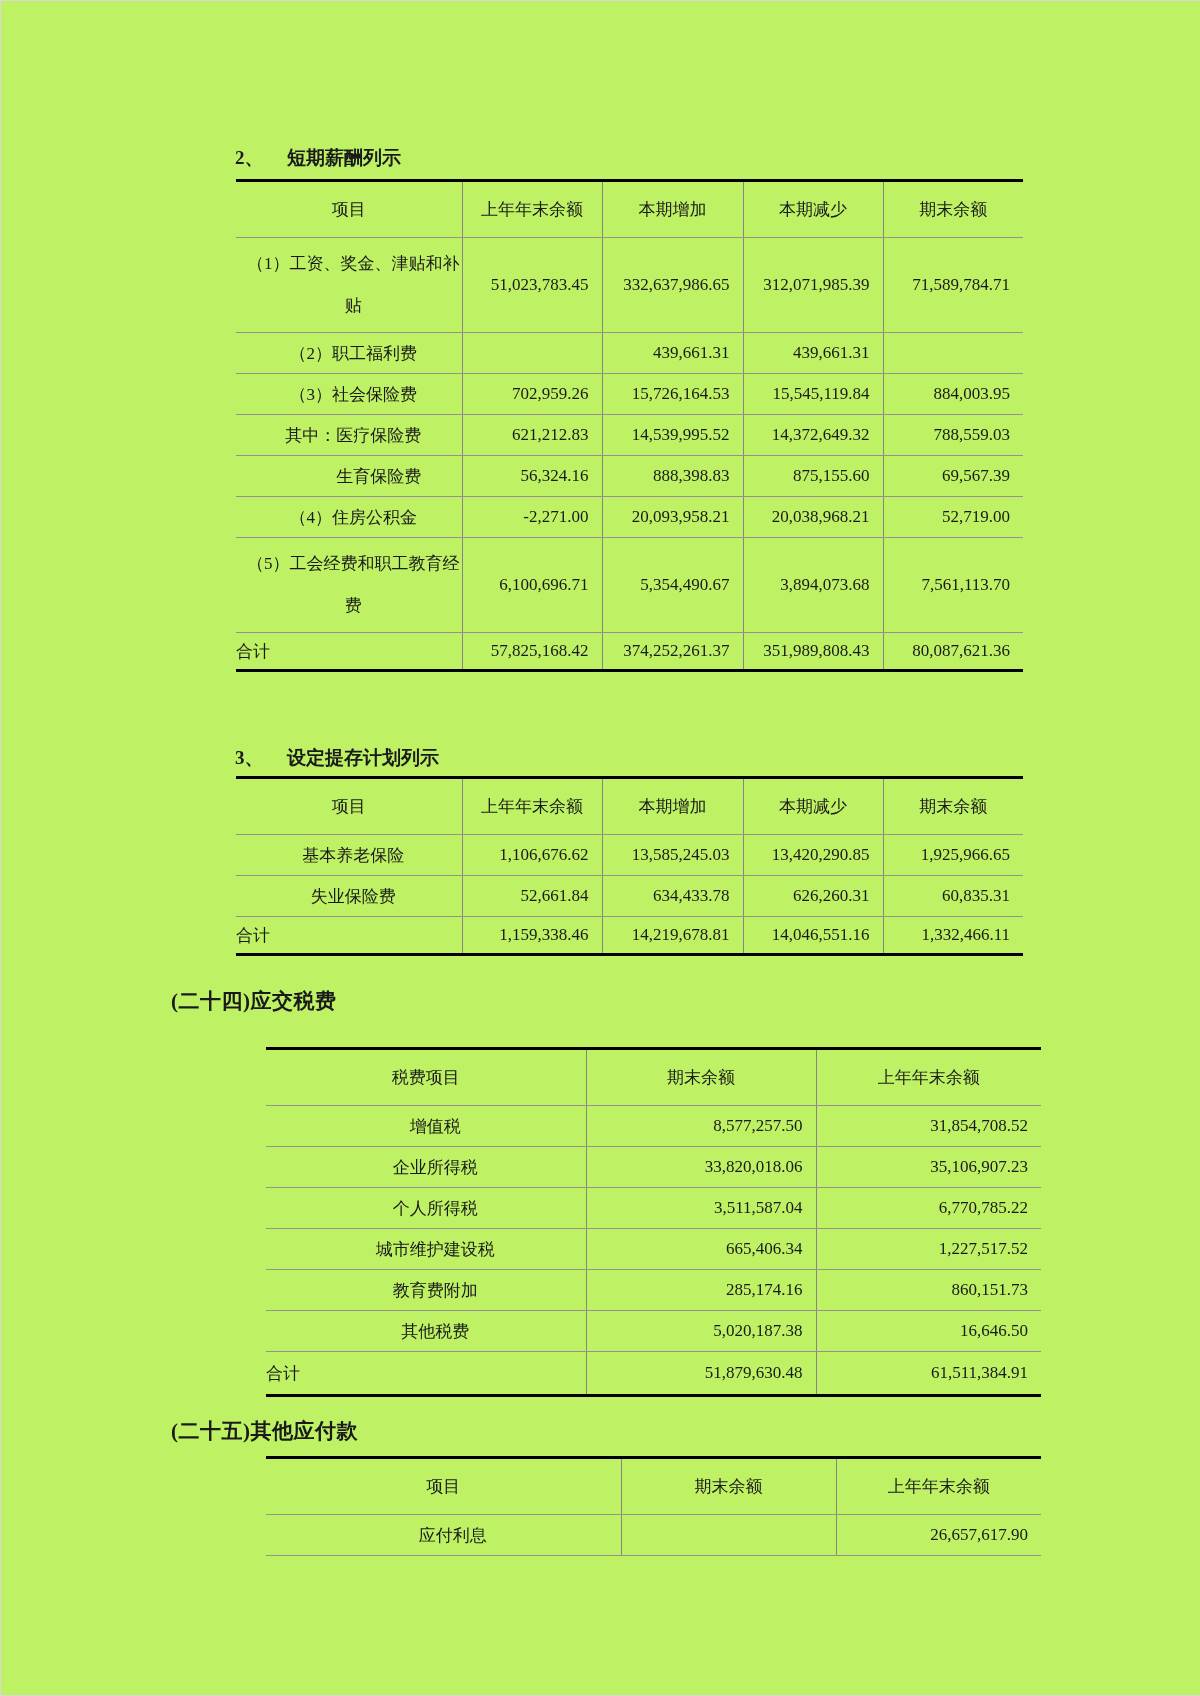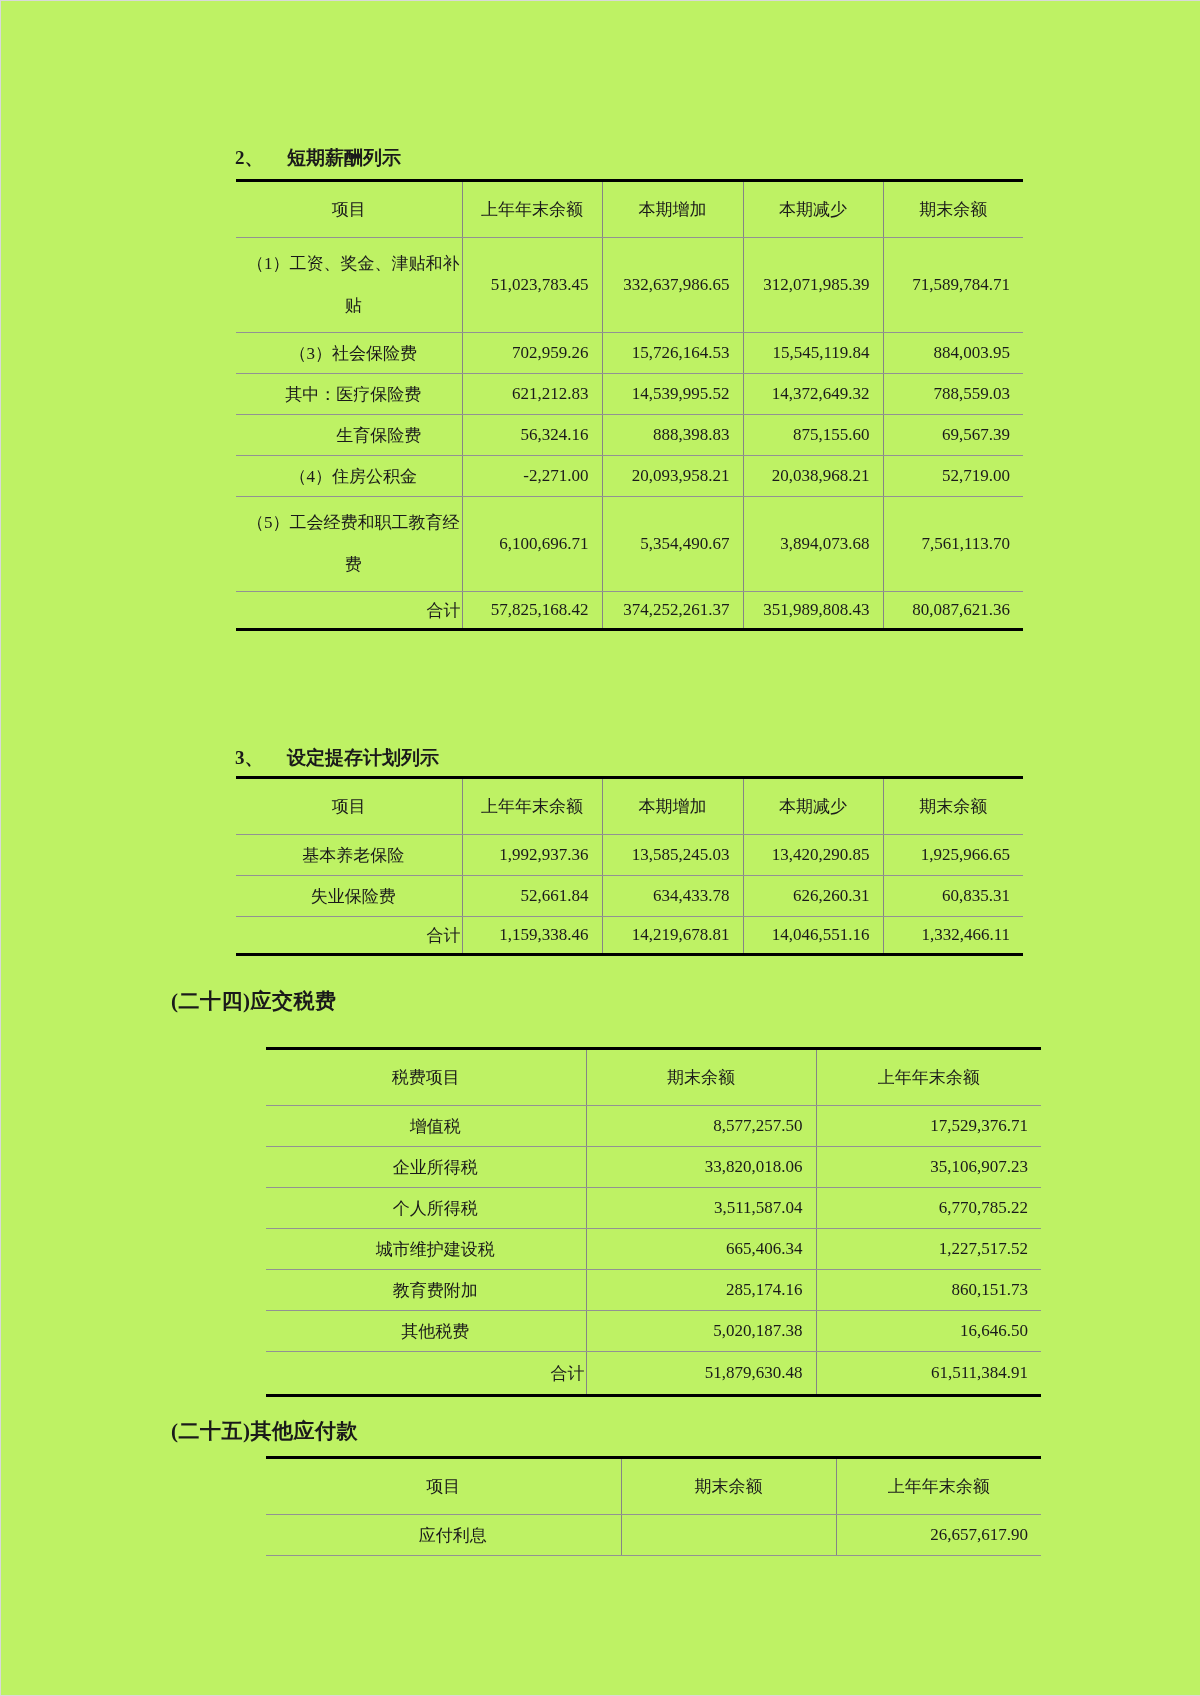--- a/index.html
+++ b/index.html
@@ -28,21 +28,21 @@
   table.fin td{height:38px;}
   table.fin tbody tr:last-child td{border-bottom:none;}
   table.fin.open tbody tr:last-child td{border-bottom:1px solid #929292;}
   td.lbl{text-align:center;padding-left:10px;line-height:23px;}
   .t-wide td.lbl{padding-left:20px;}
   td.num{text-align:right;padding-right:13px;font-variant-numeric:tabular-nums;}
   tr.ind td.lbl{padding-left:61px;}
   tr.tall td{height:92px;}
   tr.tall td.lbl{line-height:42px;}
   tr.total td{height:34px;}
-  tr.total td.lbl{text-align:right;padding-left:0;}
+  tr.total td.lbl{text-align:left;padding-left:0;}
   .t-wide tr.total td{height:40px;}
   .pageno{position:absolute;top:1576px;left:0;width:100%;text-align:right;font-size:16px;}
 </style>
 </head>
 <body>
 
 <div class="page">
 
   <div class="heading lv2" style="top:144px;left:234px;">
     <span class="hnum">2、</span><span class="htitle">短期薪酬列示</span>
@@ -66,20 +66,27 @@
       </thead>
       <tbody>
         <tr class="tall">
           <td class="lbl">（1）工资、奖金、津贴和补贴</td>
           <td class="num">51,023,783.45</td>
           <td class="num">332,637,986.65</td>
           <td class="num">312,071,985.39</td>
           <td class="num">71,589,784.71</td>
         </tr>
         <tr>
+          <td class="lbl">（2）职工福利费</td>
+          <td class="num"></td>
+          <td class="num">439,661.31</td>
+          <td class="num">439,661.31</td>
+          <td class="num"></td>
+        </tr>
+        <tr>
           <td class="lbl">（3）社会保险费</td>
           <td class="num">702,959.26</td>
           <td class="num">15,726,164.53</td>
           <td class="num">15,545,119.84</td>
           <td class="num">884,003.95</td>
         </tr>
         <tr>
           <td class="lbl">其中：医疗保险费</td>
           <td class="num">621,212.83</td>
           <td class="num">14,539,995.52</td>
@@ -133,21 +140,21 @@
           <th>项目</th>
           <th>上年年末余额</th>
           <th>本期增加</th>
           <th>本期减少</th>
           <th>期末余额</th>
         </tr>
       </thead>
       <tbody>
         <tr>
           <td class="lbl">基本养老保险</td>
-          <td class="num">1,992,937.36</td>
+          <td class="num">1,106,676.62</td>
           <td class="num">13,585,245.03</td>
           <td class="num">13,420,290.85</td>
           <td class="num">1,925,966.65</td>
         </tr>
         <tr>
           <td class="lbl">失业保险费</td>
           <td class="num">52,661.84</td>
           <td class="num">634,433.78</td>
           <td class="num">626,260.31</td>
           <td class="num">60,835.31</td>
@@ -175,21 +182,21 @@
         <tr>
           <th>税费项目</th>
           <th>期末余额</th>
           <th>上年年末余额</th>
         </tr>
       </thead>
       <tbody>
         <tr>
           <td class="lbl">增值税</td>
           <td class="num">8,577,257.50</td>
-          <td class="num">17,529,376.71</td>
+          <td class="num">31,854,708.52</td>
         </tr>
         <tr>
           <td class="lbl">企业所得税</td>
           <td class="num">33,820,018.06</td>
           <td class="num">35,106,907.23</td>
         </tr>
         <tr>
           <td class="lbl">个人所得税</td>
           <td class="num">3,511,587.04</td>
           <td class="num">6,770,785.22</td>

